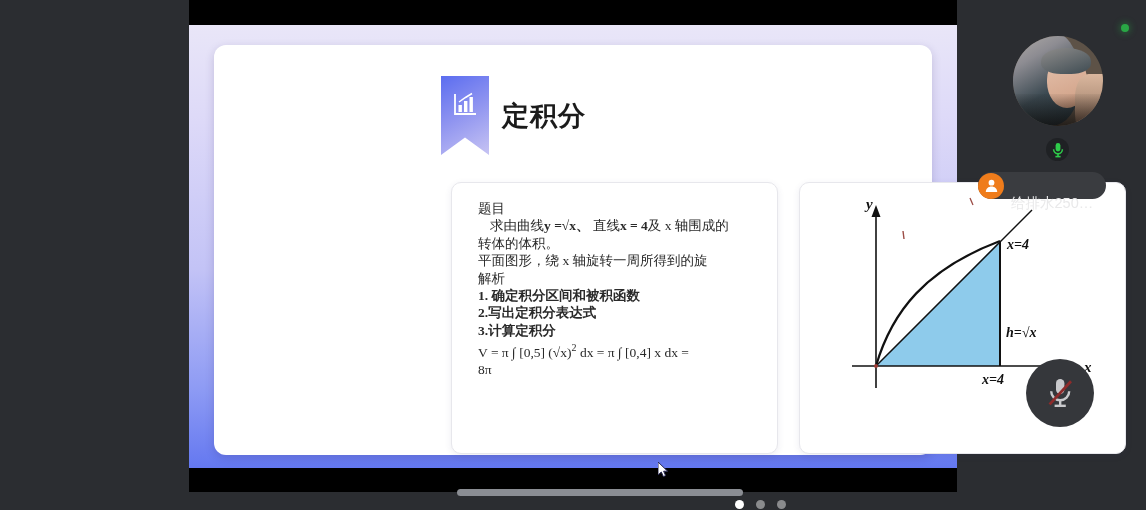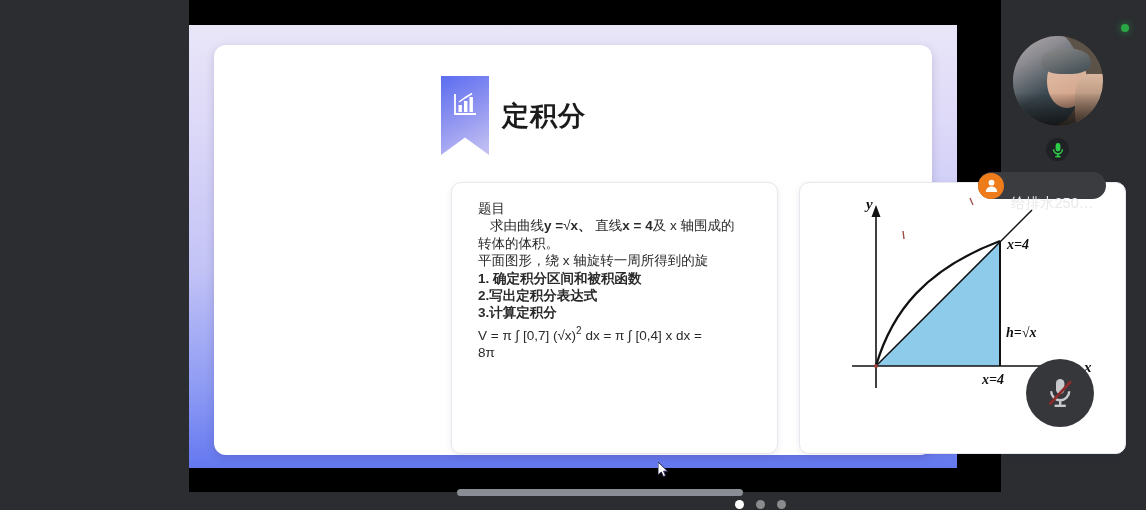--- a/index.html
+++ b/index.html
@@ -1,41 +1,41 @@
 <!DOCTYPE html>
 <html><head>
 <meta charset="utf-8">
 <style>
   html,body{margin:0;padding:0;background:#2b2d31;}
   body{width:1146px;height:510px;overflow:hidden;
        font-family:"Liberation Sans","DejaVu Sans",sans-serif;}
   #app{position:relative;width:1146px;height:510px;background:#2b2d31;}
 
   
-  #stage{position:absolute;left:189px;top:0;width:768px;height:492px;background:#000;padding-left:44px;}
+  #stage{position:absolute;left:189px;top:0;width:768px;height:492px;background:#000;}
   #slide{position:absolute;left:0;top:25px;width:768px;height:443px;
          background:linear-gradient(180deg,#e9e6f8 0%,#ddd9f8 22%,#c3c3f6 55%,#8e9bf4 82%,#6478f0 100%);}
 
   
   #card{position:absolute;left:25px;top:20px;width:718px;height:410px;
         background:#fff;border-radius:12px;box-shadow:0 3px 10px rgba(40,30,90,.18);}
 
   
   #ribbon{position:absolute;left:227px;top:31px;width:48px;height:79px;
           background:linear-gradient(150deg,#5b6df0 0%,#8f94f0 48%,#c7c4f3 100%);
           clip-path:polygon(0 0,100% 0,100% 100%,50% 78%,0 100%);}
   #ribbon svg{position:absolute;left:10px;top:14px;}
 
   #title{position:absolute;left:288px;top:58px;font-size:27px;font-weight:bold;
          color:#1b1b1b;letter-spacing:1px;line-height:1;}
 
   
   .panel{position:absolute;background:#fff;border:1px solid #e7e7ec;border-radius:10px;
          box-shadow:0 2px 7px rgba(60,50,110,.09);}
-  #panel-text{left:237px;top:137px;width:325px;height:270px;}
+  #panel-text{left:237px;top:137px;width:325px;height:270px;font-family:Liberation Serif, serif;}
   #panel-fig{left:585px;top:137px;width:325px;height:270px;}
 
   #probtext{position:absolute;left:26px;top:17px;width:272px;color:#2a2a2a;
             font-size:13.5px;line-height:17.4px;}
   #probtext .b{font-weight:bold;}
   #probtext .f{white-space:normal;margin-left:12px;}
   .sq{font-size:10px;vertical-align:super;}
 
   
   #fig{position:absolute;left:0;top:0;width:325px;height:270px;}
@@ -99,24 +99,25 @@
         </div>
 
         <div id="title">定积分</div>
 
         <div class="panel" id="panel-text">
           <div id="probtext">
             <div>题目</div>
             <div class="f"><span>求由曲线</span><b>y =</b><span>√</span><b>x、</b><span> 直线</span><b>x = 4</b><span>及 x 轴围成的</span></div>
             <div>转体的体积。</div>
             <div>平面图形，绕 x 轴旋转一周所得到的旋</div>
+            <div>解析</div>
             <div class="b">1. 确定积分区间和被积函数</div>
             <div class="b">2.写出定积分表达式</div>
             <div class="b">3.计算定积分</div>
-            <div><span>V = π  ∫ [0,7] (√x)</span><span class="sq">2</span><span> dx = π  ∫ [0,4] x dx =</span></div>
+            <div><span>V = π  ∫ [0,5] (√x)</span><span class="sq">2</span><span> dx = π  ∫ [0,4] x dx =</span></div>
             <div>8π</div>
           </div>
         </div>
 
         <div class="panel" id="panel-fig">
           <svg id="fig" viewBox="0 0 325 270">
 
             <polygon points="76,183 200,183 200,58" fill="#8ECBEB"></polygon>
 
             <line x1="76" y1="205" x2="76" y2="30" stroke="#111" stroke-width="1.6"></line>

